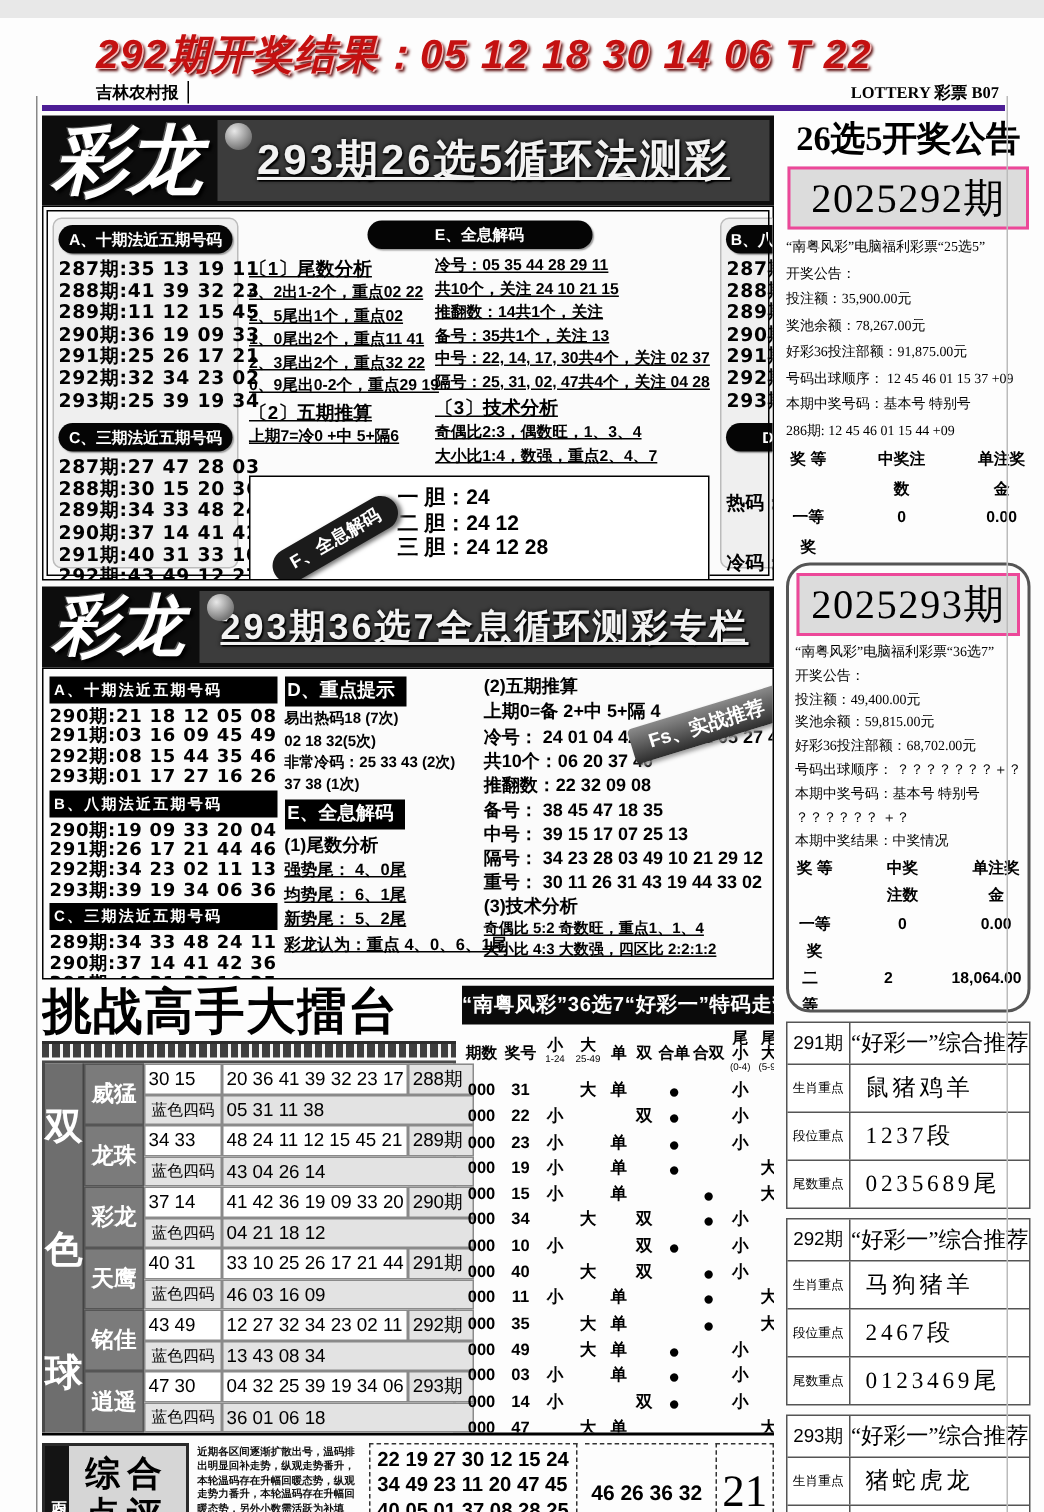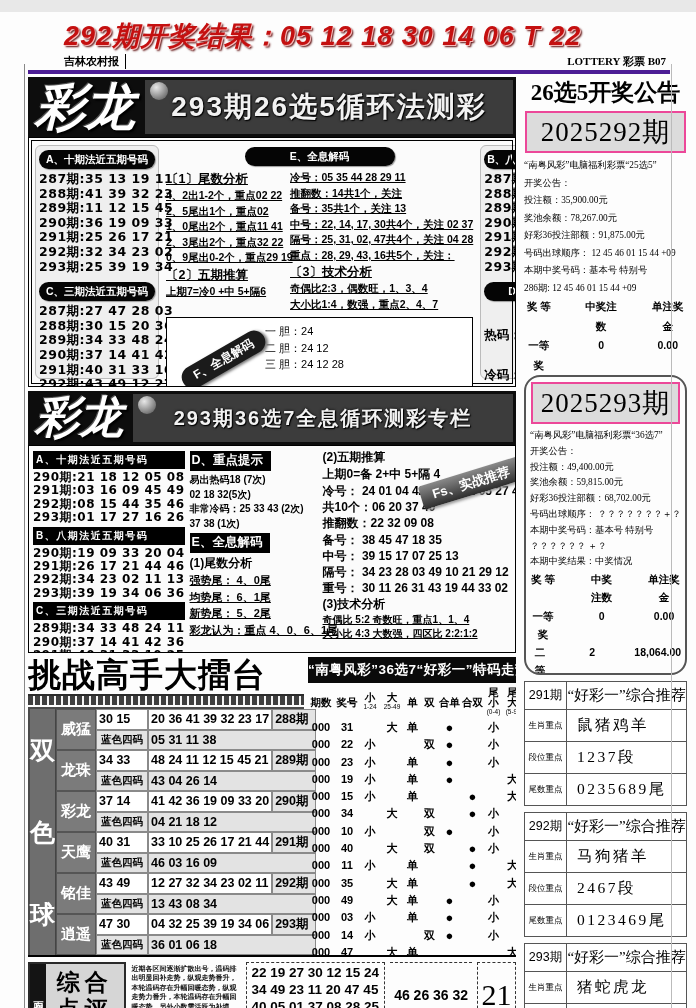--- a/index.html
+++ b/index.html
@@ -24,40 +24,40 @@
   .left-col { width:488px; }
   .sidebar { flex:1; }
 
   
   .panel-banner { background:#0d0d0d; display:flex; align-items:stretch; position:relative; padding:3px; }
   .brand { font-family:"Liberation Serif", serif; font-weight:bold; font-style:italic; color:#fff;
     font-size:50px; line-height:54px; padding:0 10px 0 4px; text-shadow:2px 2px 2px #000, -1px -1px 0 #555; white-space:nowrap;}
   .ball { position:absolute; width:18px; height:18px; border-radius:50%;
     background: radial-gradient(circle at 35% 30%, #e8e8e8, #4a4a4a); top:5px; }
   .panel-title { background:#3c3c3c; color:#f2f2f2; flex:1; display:flex; align-items:center; justify-content:center;
-    font-weight:bold; letter-spacing:2px; text-shadow:1px 1px 1px #000, 0 0 3px #000; }
-  .pt1 { font-size:28px; } .pt2 { font-size:20px; }
+    font-weight:bold; letter-spacing:2px; text-shadow:1px 1px 1px #000, 0 0 3px #000;text-decoration:underline; }
+  .pt1 { font-size:28px; } .pt2 { font-size:24px; }
 
   
   .p26-box { border:1px solid #000; outline:1px solid #000; outline-offset:-4px; padding:7px 6px; display:flex; gap:5px; height:250px; overflow:hidden; background:#fbfbfb;}
   .pill { background:#050505; color:#fff; border-radius:12px; text-align:center; font-size:10.5px; font-weight:bold;
     padding:2.5px 0; margin:2px 0 3px; box-shadow:1px 1px 1px #999; white-space:nowrap;}
   .col-a { width:124px; background:#efefef; border:1px solid #bbb; border-radius:6px; padding:2px 3px;}
   .col-b { width:116px; background:#efefef; border:1px solid #bbb; border-radius:6px; padding:2px 3px;}
   .col-e { flex:1; padding:0 2px; }
   .numrow div { font-size:12.5px; font-weight:bold; line-height:14.6px; white-space:nowrap; font-family:"DejaVu Sans", sans-serif; letter-spacing:0.5px;}
   .e-flex { display:flex; gap:6px;justify-content:space-between; }
   .e-left { width:118px; }
   .e-right { flex:1; }
   .sub-h { font-size:12.5px; font-weight:bold; line-height:18px; text-decoration:underline; }
   .uline { font-size:10.5px; font-weight:bold; line-height:15.5px; text-decoration:underline; white-space:nowrap;}
   .f-box { border:1px solid #000; margin-top:5px; position:relative; padding:5px 4px 2px 98px; min-height:92px; background:#fff;}
   .f-badge { position:absolute; left:10px; top:30px; transform:rotate(-30deg); background:#1b1b1b; color:#fff;
     border-radius:14px; padding:3px 13px; font-size:12px; font-weight:bold; box-shadow:2px 2px 3px #777; white-space:nowrap;}
-  .f-line div { font-size:11px; font-weight:normal; line-height:16.5px; white-space:nowrap;}
+  .f-line div { font-size:14px; font-weight:bold; line-height:16.5px; white-space:nowrap;}
   .hotcold { margin-top:14px; }
   .hotcold div { font-size:12.5px; font-weight:bold; line-height:40px; white-space:nowrap;}
 
   
   .p36-box { border:1px solid #000; padding:3px 4px; display:flex; gap:5px; height:208px; overflow:hidden; background:#fbfbfb;}
   .strip { background:#000; color:#fff; font-size:10px; font-weight:bold; padding:2px 3px; letter-spacing:1.5px; margin:2px 0; white-space:nowrap;}
   .col36-1 { width:152px; }
   .col36-2 { width:128px; }
   .col36-3 { flex:1; position:relative; }
   .col36-1 .numrow div { font-size:12px; line-height:13.4px; }
@@ -77,21 +77,21 @@
   .arena-headline { font-family:"Liberation Serif", serif; font-weight:bold; font-size:33px; letter-spacing:1px; line-height:36px; white-space:nowrap;}
   .clipbar { height:11px; margin:1px 0 2px; border-top:2px solid #2c2c2c;
     background: repeating-linear-gradient(90deg, #3f3f3f 0 5px, #f5f5f5 5px 7px); }
   .arena-table { border:2px solid #4a4a4a; display:flex; background:#e3e3e3; }
   .side-label { width:33px; background:#6e6e6e; color:#fff; display:flex; flex-direction:column;
     justify-content:space-around; align-items:center; font-size:25px; font-weight:bold; border-right:1px solid #444;}
   .experts { flex:1; }
   .expert { display:grid; grid-template-columns:40px 52px 1fr 44px; }
   .exp-name { grid-row:span 2; background:#7b7b7b; color:#fff; display:flex; align-items:center; justify-content:center;
     font-size:15px; font-weight:bold; border:1px solid #555; font-family:"Liberation Serif", serif;}
-  .cell { border:1px solid #8a8a8a; font-weight:bold; font-size:12.5px; display:flex; align-items:center; white-space:nowrap; padding:0 2px; height:20.5px;}
+  .cell { border:1px solid #8a8a8a; font-weight:normal; font-size:12.5px; display:flex; align-items:center; white-space:nowrap; padding:0 2px; height:20.5px;}
   .c-white { background:#fff; }
   .c-grey { background:#e3e3e3; }
   .blue-nums { grid-column:span 2; }
   .blue-lab { font-size:10.5px; justify-content:center; }
 
   .trend { flex:1; }
   .trend-headline { background:#0a0a0a; color:#fff; font-weight:bold; font-size:13.5px; text-align:center;
     padding:4px 0; letter-spacing:0.5px; white-space:nowrap; }
   .trend-grid { display:grid; grid-template-columns: 26px 26px 20px 24px 17px 17px 23px 23px 19px 19px; align-items:center;}
   .th { text-align:center; font-weight:bold; font-size:10.5px; line-height:10px; padding:4px 0 2px;}
@@ -183,25 +183,25 @@
                   <div class="uline">1、0尾出2个，重点11 41</div>
                   <div class="uline">2、3尾出2个，重点32 22</div>
                   <div class="uline">0、9尾出0-2个，重点29 19</div>
                 </div>
               <div class="sub-h">〔2〕五期推算</div>
               <div class="uline">上期7=冷0 +中 5+隔6</div>
             </div>
             <div class="e-right">
               <div>
                   <div class="uline">冷号：05 35 44 28 29 11</div>
+                  <div class="uline">共10个，关注 24 10 21 15</div>
                   <div class="uline">推翻数：14共1个，关注</div>
                   <div class="uline">备号：35共1个，关注 13</div>
                   <div class="uline">中号：22, 14, 17, 30共4个，关注 02 37</div>
                   <div class="uline">隔号：25, 31, 02, 47共4个，关注 04 28</div>
-                  <div class="uline">重点：28, 29, 43, 16共5个，关注：</div>
                 </div>
               <div class="sub-h">〔3〕技术分析</div>
               <div>
                   <div class="uline">奇偶比2:3，偶数旺，1、3、4</div>
                   <div class="uline">大小比1:4，数强，重点2、4、7</div>
                 </div>
             </div>
           </div>
           <div class="f-box">
             <div class="f-badge">F、全息解码</div>
@@ -603,21 +603,21 @@
     <div class="sidebar">
       <div class="sb-sec1">
         <div class="sb-title">26选5开奖公告</div>
         <div class="sb-period">2025292期</div>
         <div class="sb-info">
             <div>“南粤风彩”电脑福利彩票“25选5”</div>
             <div>开奖公告：</div>
             <div>投注额：35,900.00元</div>
             <div>奖池余额：78,267.00元</div>
             <div>好彩36投注部额：91,875.00元</div>
-            <div>号码出球顺序：    12 45 46 01 15 44 +09</div>
+            <div>号码出球顺序：    12 45 46 01 15 37 +09</div>
             <div>本期中奖号码：基本号      特别号</div>
             <div>286期: 12 45 46 01 15 44 +09</div>
           </div>
         <div>
 
         <div class="sb-row">
             <span>奖    等</span>
             <span>中奖注数</span>
             <span>单注奖金</span>
           </div>

